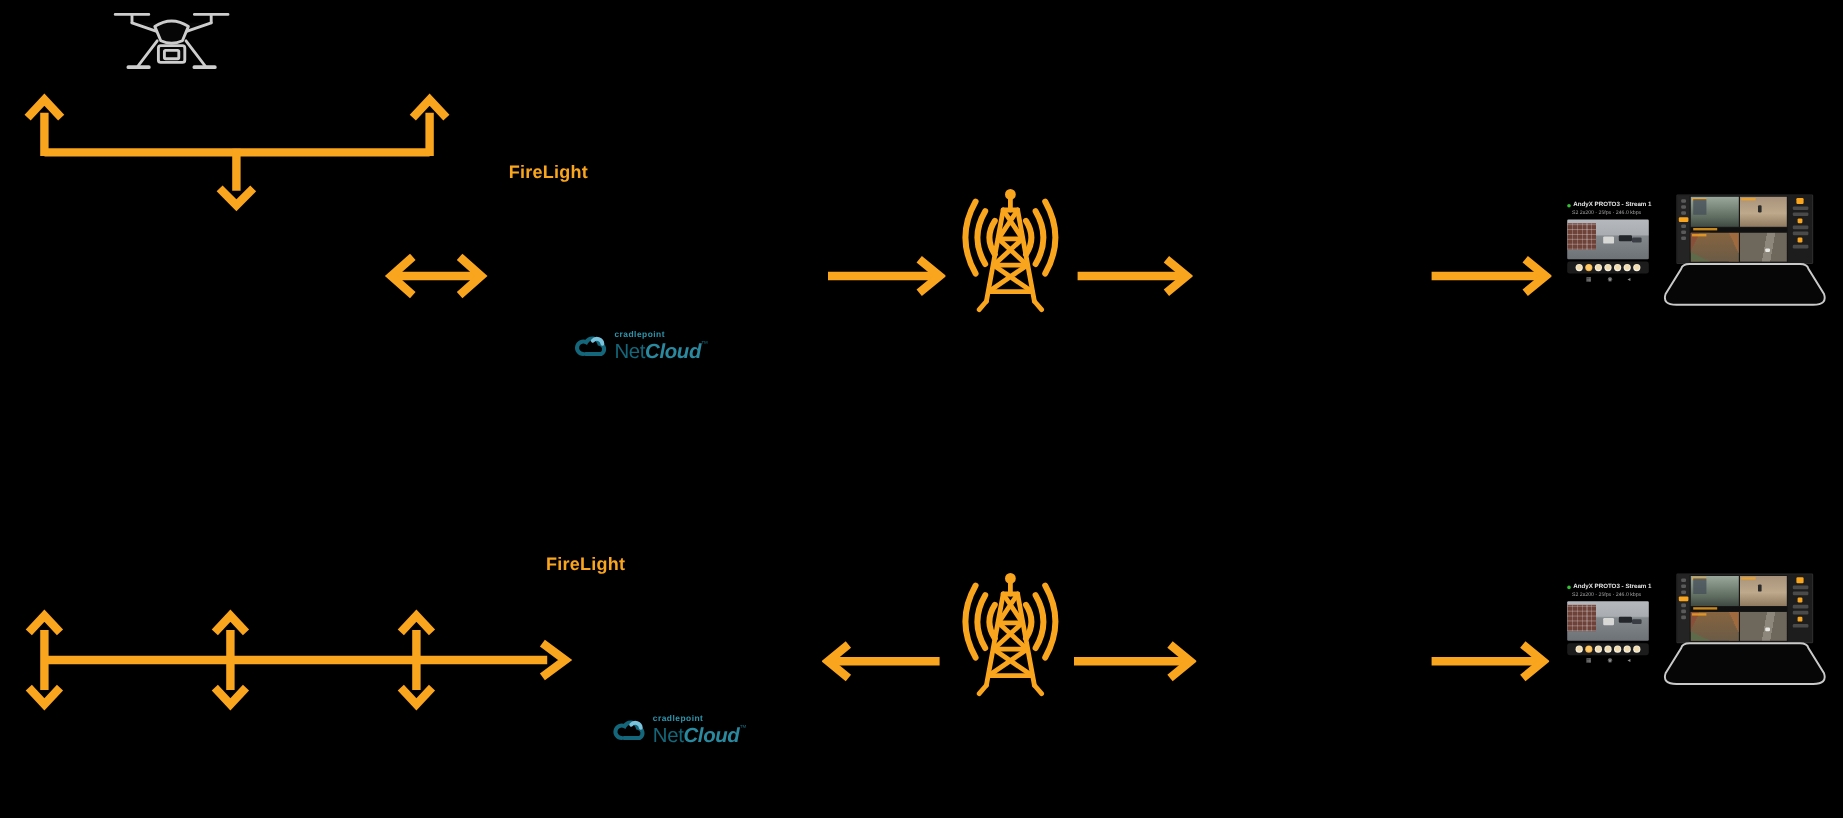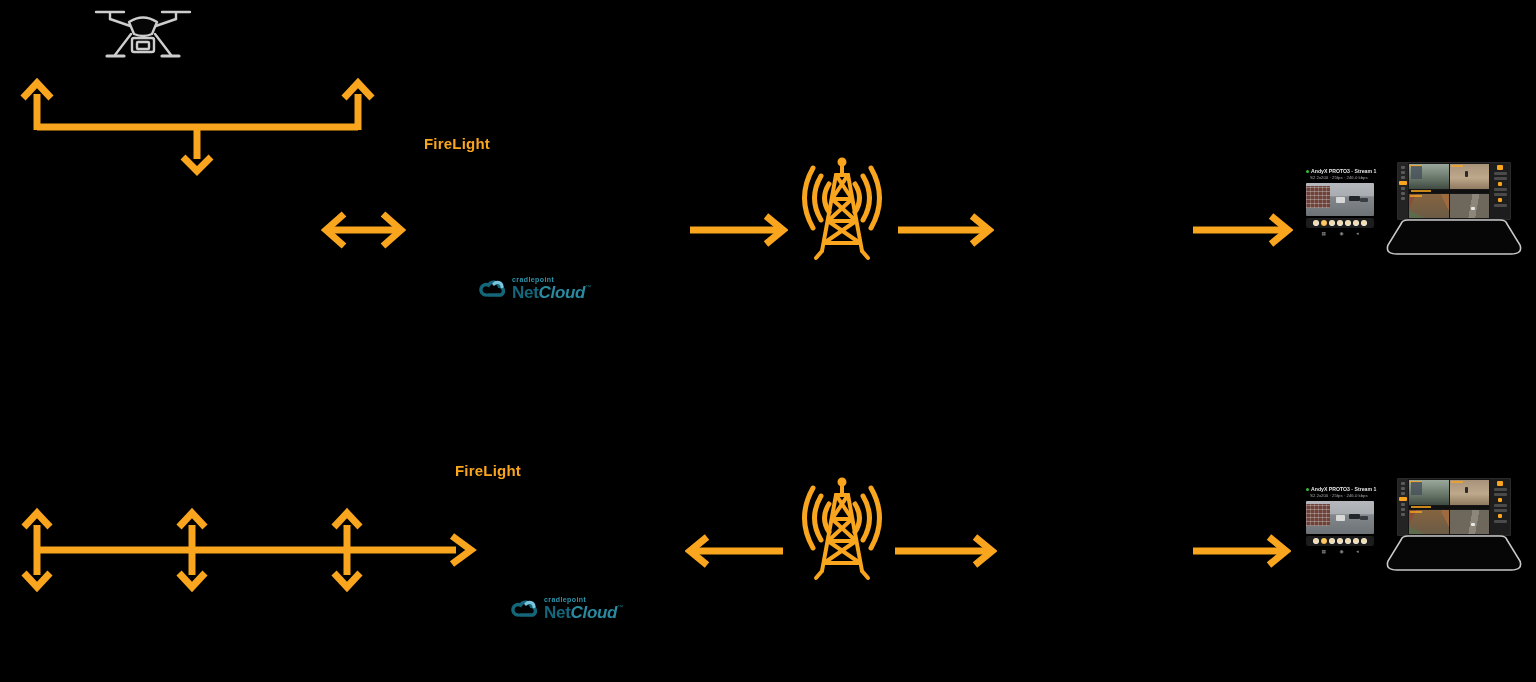--- a/index.html
+++ b/index.html
@@ -19,21 +19,21 @@
   svg{display:block;}
 
   
   .firelight{font-size:15px;font-weight:bold;color:var(--accent-orange);letter-spacing:.2px;}
 
   
   .netcloud{display:flex;align-items:center;gap:4px;}
   .nc-text{display:flex;flex-direction:column;line-height:1;}
   .nc-brand{font-size:7px;font-weight:bold;color:var(--netcloud-light-teal);letter-spacing:.4px;margin-bottom:1px;}
   .nc-name{font-size:17px;letter-spacing:-.3px;}
-  .nc-bold{font-weight:bold;color:var(--netcloud-dark-teal);}
+  .nc-bold{font-weight:normal;color:var(--netcloud-dark-teal);}
   .nc-light{font-weight:bold;color:var(--netcloud-light-teal);opacity:.92;font-style:italic;}
   .nc-tm{font-size:6px;color:var(--netcloud-dark-teal);vertical-align:top;}
 
   
   .phone{width:68px;display:flex;flex-direction:column;}
   .ph-head{display:flex;align-items:center;gap:2px;white-space:nowrap;}
   .ph-dot{width:3px;height:3px;border-radius:50%;background:var(--status-green);flex:0 0 auto;}
   .ph-title{font-size:6px;font-weight:bold;color:#e6e6e6;transform:scale(.86);transform-origin:left center;}
   .ph-stats{font-size:6px;color:#a8a8a8;white-space:nowrap;transform:scale(.72);transform-origin:left center;margin:1px 0 0 4px;}
   .ph-cam{position:relative;height:33px;margin-top:2px;overflow:hidden;border-radius:1px;

